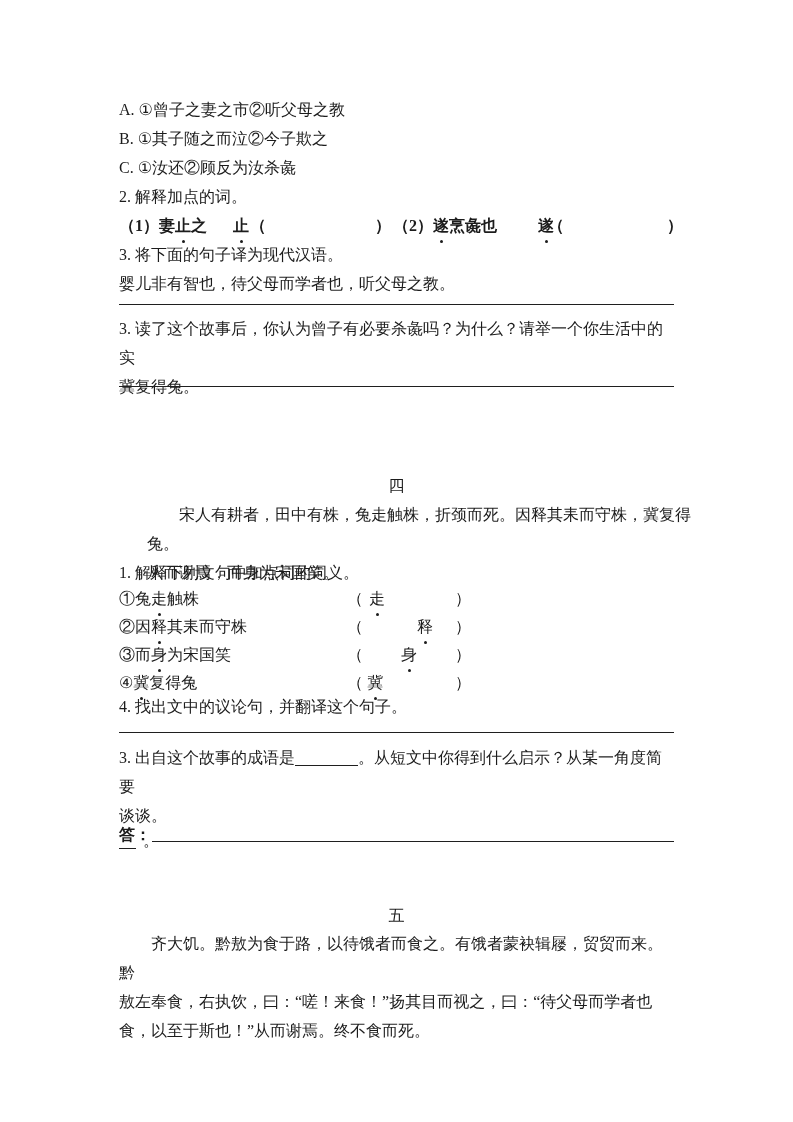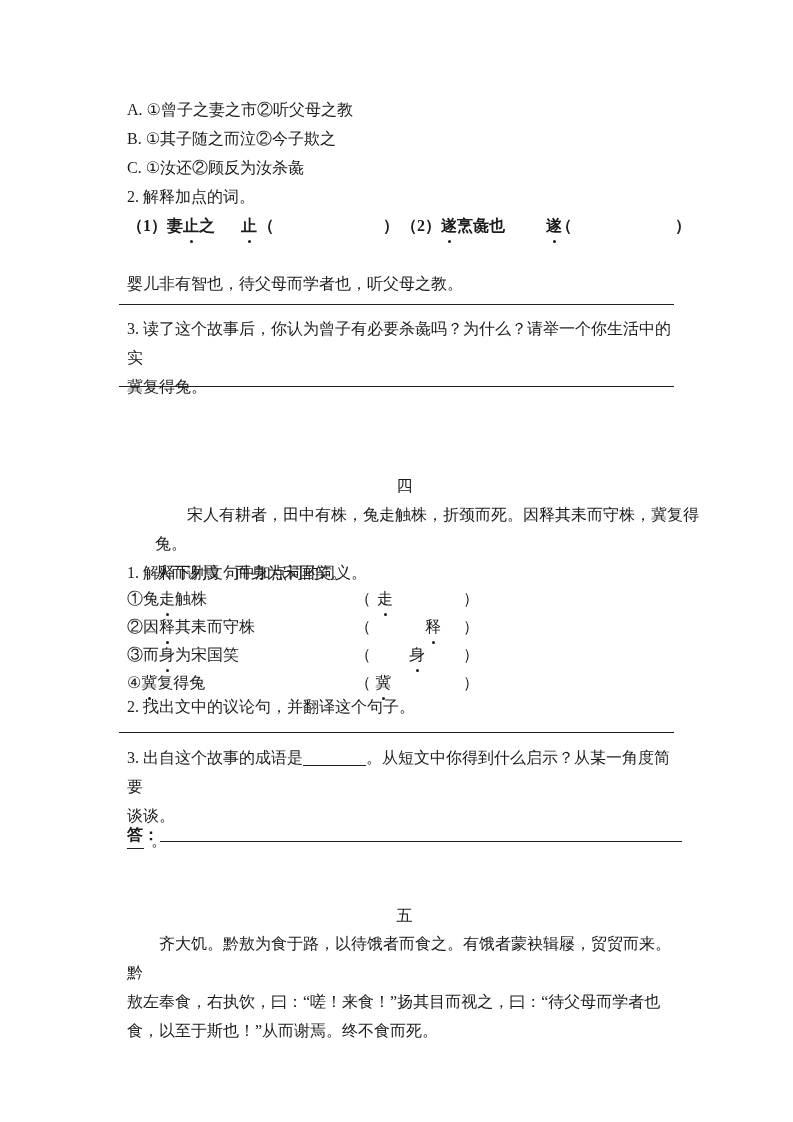--- a/index.html
+++ b/index.html
@@ -6,21 +6,21 @@
   .page{
     position:relative;
     width:793px;height:1122px;
     background:#ffffff;
     color:#1c1c1c;
     font-family:"Liberation Serif","DejaVu Serif",serif;
     font-size:16px;
     line-height:29px;
     overflow:hidden;
   }
-  .blk{position:absolute;left:127px;width:555px;}
+  .blk{position:absolute;left:119px;width:555px;}
   .center{text-align:center;}
   .indent{text-indent:32px;}
   .row{position:relative;height:29px;font-weight:bold;}
   .lrow{position:relative;height:28px;line-height:28px;}
   .abs{position:absolute;top:0;}
   .em-dot{position:relative;display:inline-block;}
   .em-dot::after{
     content:"";position:absolute;left:50%;margin-left:-1.5px;bottom:-3px;
     width:3px;height:3px;border-radius:50%;background:#1c1c1c;
   }
@@ -52,20 +52,21 @@
     <span class="abs fx0"><span>（1）妻</span><span class="em-dot">止</span><span>之</span></span>
     <span class="abs fx114 em-dot">止</span>
     <span class="abs fx131">（</span>
     <span class="abs fx256">）</span>
     <span class="abs fx274"><span>（2）</span><span class="em-dot">遂</span><span>烹彘也</span></span>
     <span class="abs fx399 em-dot">遂</span>
     <span class="abs fx429">（</span>
     <span class="abs fx548">）</span>
   </div>
 
+  <div class="blk" style="top:240px;">3. 将下面的句子译为现代汉语。</div>
   <div class="blk" style="top:269px;">婴儿非有智也，待父母而学者也，听父母之教。</div>
 
   <div class="hline" style="top:304px;"></div>
 
   <div class="blk" style="top:314px;">
     <div>3. 读了这个故事后，你认为曾子有必要杀彘吗？为什么？请举一个你生活中的实</div>
     <div>冀复得兔。</div>
   </div>
 
   <div class="hline" style="top:386px;"></div>
@@ -99,21 +100,21 @@
       <span class="abs cx336">）</span>
     </div>
     <div class="lrow">
       <span><span>④</span><span class="em-dot">冀</span><span>复得兔</span></span>
       <span class="abs cx166 em-dot">冀</span>
       <span class="abs cx228">（</span>
       <span class="abs cx336">）</span>
     </div>
   </div>
 
-  <div class="blk" style="top:692px;">2. 找出文中的议论句，并翻译这个句子。</div>
+  <div class="blk" style="top:692px;">4. 找出文中的议论句，并翻译这个句子。</div>
 
   <div class="hline" style="top:732px;"></div>
 
   <div class="blk" style="top:743px;">
     <div><span>3. 出自这个故事的成语是</span><span class="blank-u"></span><span>。从短文中你得到什么启示？从某一角度简要</span></div>
     <div>谈谈。</div>
   </div>
 
   <div class="blk row" style="top:791px;">
     <span>答：</span>

